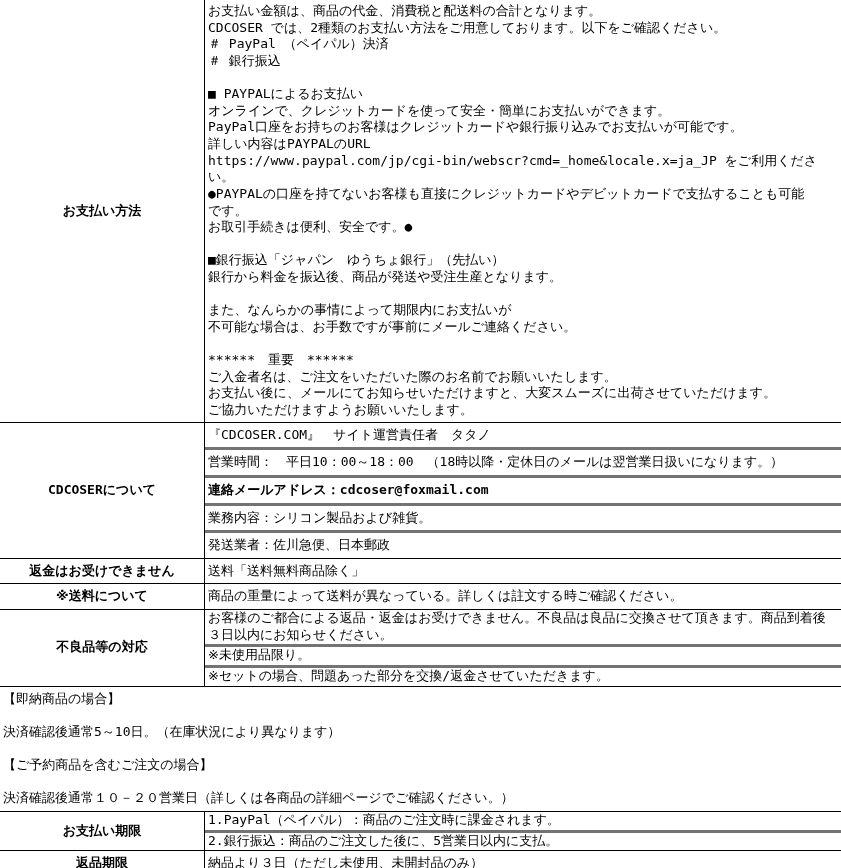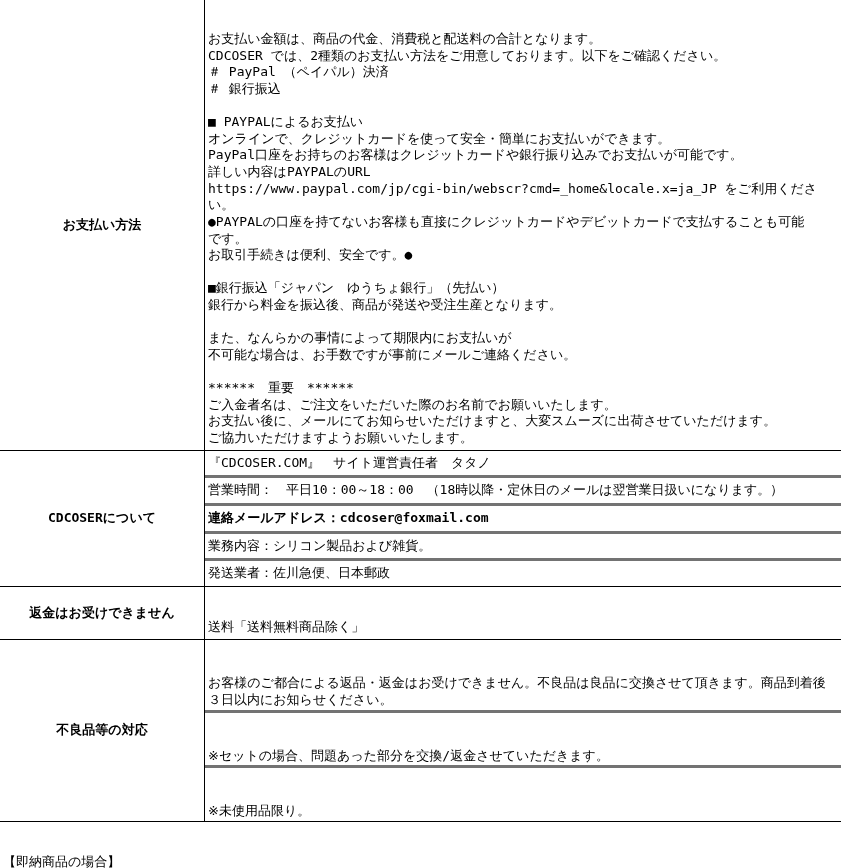--- a/index.html
+++ b/index.html
@@ -14,31 +14,31 @@
   .label-cell {
     flex: 0 0 200px; width: 200px;
     border-right: 1px solid #000;
     display: flex; align-items: center; justify-content: center;
     font-weight: bold;
     line-height: 1.28; padding: 2px;
   }
   .content-cell {
     flex: 1; min-width: 0;
     padding: 3px 3px; line-height: 1.28;
-    white-space: pre-wrap; word-break: break-all; margin-top: 28px;
+    white-space: pre-wrap; word-break: break-all;
   }
   .content-cell.pad { padding: 4px 3px; }
   .subrows { flex: 1; min-width: 0; display: flex; flex-direction: column; }
   .subrow {
     padding: 4px 3px; line-height: 1.28;
     white-space: pre-wrap; word-break: break-all;
     border-bottom: 3px solid #737373;
   }
   .subrow:last-child { border-bottom: none; }
-  .subrows.tight .subrow { padding: 0 10px 1px 3px; margin-top: 35px; }
+  .subrows.tight .subrow { padding: 0 10px 1px 3px; }
   .bold { font-weight: bold; }
 </style>
 </head>
 <body>
 
 <div class="info-table">
 
   <div class="section">
     <div class="label-cell">お支払い方法</div>
     <div class="content-cell">お支払い金額は、商品の代金、消費税と配送料の合計となります。
@@ -76,39 +76,50 @@
       <div class="subrow">業務内容：シリコン製品および雑貨。</div>
       <div class="subrow">発送業者：佐川急便、日本郵政</div>
     </div>
   </div>
 
   <div class="section">
     <div class="label-cell">返金はお受けできません</div>
     <div class="content-cell pad">送料「送料無料商品除く」</div>
   </div>
 
+  <div class="section">
+    <div class="label-cell">※送料について</div>
+    <div class="content-cell pad">商品の重量によって送料が異なっている。詳しくは註文する時ご確認ください。</div>
+  </div>
 
   <div class="section">
     <div class="label-cell">不良品等の対応</div>
     <div class="subrows tight">
       <div class="subrow">お客様のご都合による返品・返金はお受けできません。不良品は良品に交換させて頂きます。商品到着後３日以内にお知らせください。</div>
+      <div class="subrow">※未使用品限り。</div>
       <div class="subrow">※セットの場合、問題あった部分を交換/返金させていただきます。</div>
-      <div class="subrow">※未使用品限り。</div>
     </div>
   </div>
 
   <div class="section">
     <div class="content-cell pad">【即納商品の場合】
 
 決済確認後通常5～10日。（在庫状況により異なります）
 
 【ご予約商品を含むご注文の場合】
 
 決済確認後通常１０－２０営業日（詳しくは各商品の詳細ページでご確認ください。）</div>
   </div>
 
+  <div class="section">
+    <div class="label-cell">お支払い期限</div>
+    <div class="subrows tight">
+      <div class="subrow">1.PayPal（ペイパル）：商品のご注文時に課金されます。</div>
+      <div class="subrow">2.銀行振込：商品のご注文した後に、5営業日以内に支払。</div>
+    </div>
+  </div>
 
   <div class="section">
     <div class="label-cell">返品期限</div>
     <div class="content-cell pad">納品より３日（ただし未使用、未開封品のみ）</div>
   </div>
 
 </div>
 
 </body></html>

